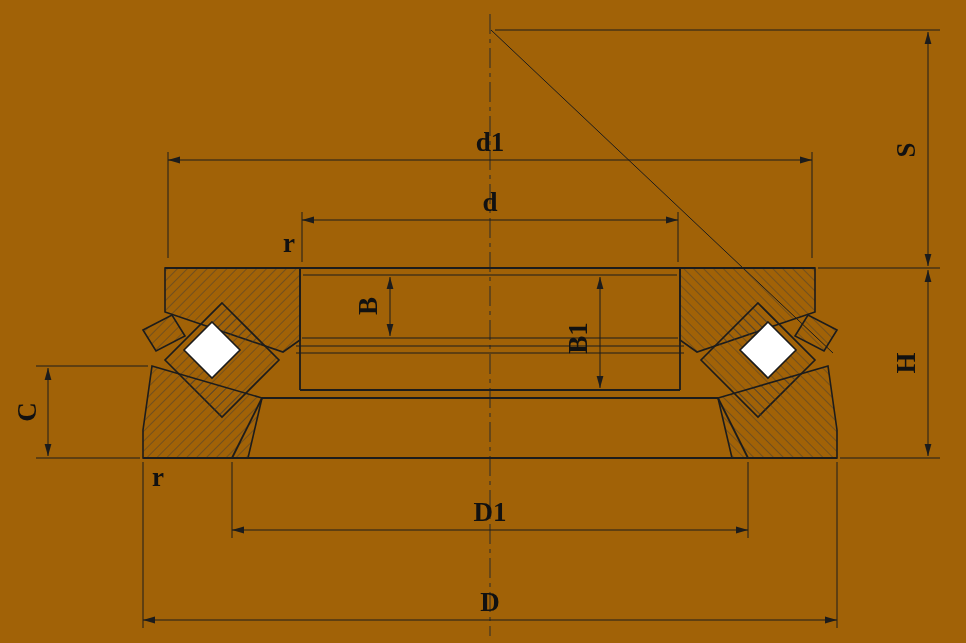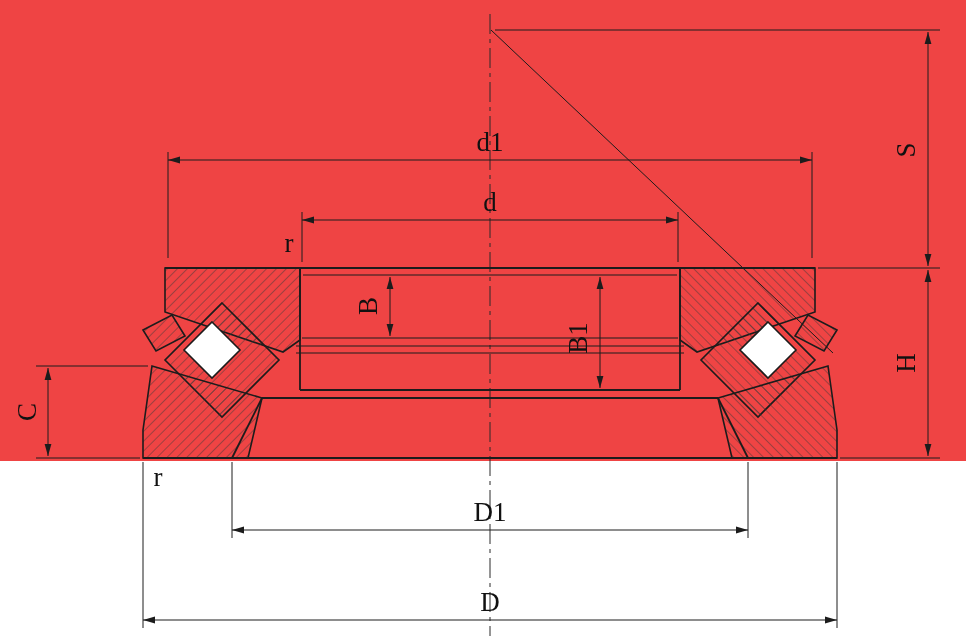--- a/index.html
+++ b/index.html
@@ -3,21 +3,21 @@
 <meta charset="utf-8">
 <style>
   html, body {
     margin: 0;
     padding: 0;
     background: #ffffff;
     width: 966px;
     height: 643px;
     overflow: hidden;
   }
-  .canvas { width: 966px; height: 461px; background: #ef4444; }
+  .canvas { width: 966px; height: 643px; background: #a16207; font-weight: bold; }
   svg { display: block; }
   .obj  { stroke: #1c1c1c; stroke-width: 1.8; fill: none; stroke-linejoin: miter; }
   .objf { stroke: #1c1c1c; stroke-width: 1.6; stroke-linejoin: miter; }
   .thin { stroke: #1c1c1c; stroke-width: 1; fill: none; }
   .mid  { stroke: #1c1c1c; stroke-width: 1.2; fill: none; }
   .cl   { stroke: #2a2a2a; stroke-width: 1; stroke-dasharray: 20 5 4 5; fill: none; }
   .lbl  {
     font-family: "Liberation Serif", "DejaVu Serif", serif;
     font-size: 27px;
     fill: #111111;

